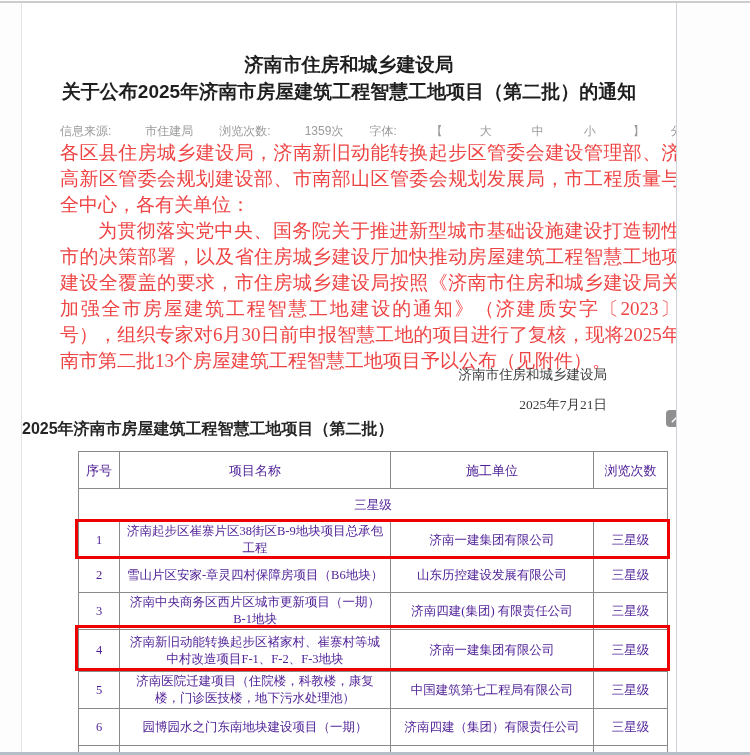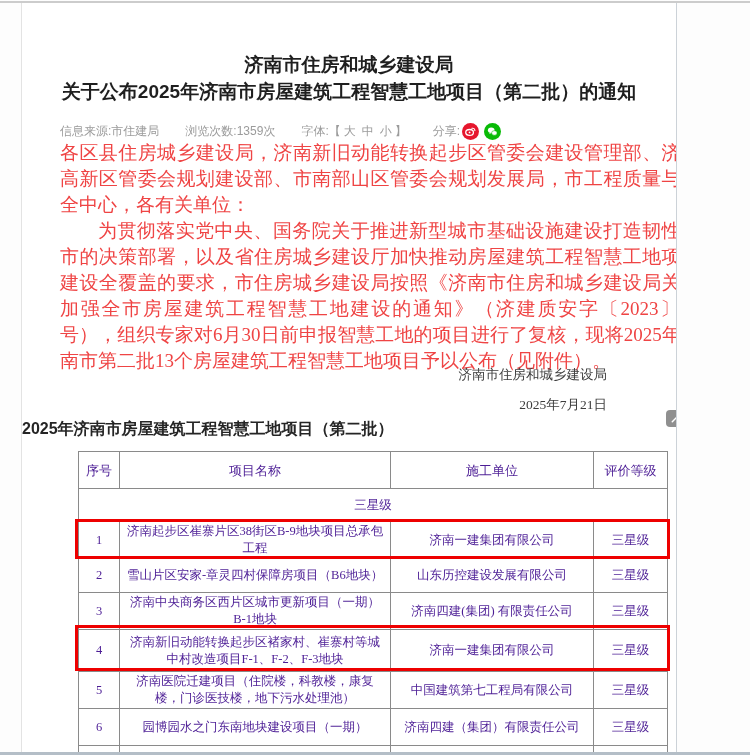--- a/index.html
+++ b/index.html
@@ -19,21 +19,21 @@
     position:absolute; top:48px; left:0; right:0; text-align:center;
     font-family:"Liberation Sans","DejaVu Sans",sans-serif; font-weight:bold;
     font-size:19px; line-height:27px; color:#1f1f1f;
   }
   
   .meta {
     position:absolute; top:118px; left:38px; right:30px; height:20px;
     font-family:"Liberation Sans","DejaVu Sans",sans-serif;
     font-size:12px; color:#9b9b9b; display:flex; align-items:center;
   }
-  .meta .group { margin-right:26px; display:flex; align-items:center; white-space:nowrap; }
+  .meta .group { margin-right:26px; display:flex; align-items:center; white-space:nowrap;gap:34px; }
   .meta .fontbtn { cursor:pointer; margin:0 3px; }
   .share-icons { display:flex; align-items:center; gap:5px; margin-left:2px; }
   .circle-icon { width:17px; height:17px; border-radius:50%; display:inline-flex; align-items:center; justify-content:center; cursor:pointer; }
   
   .doc-body {
     position:absolute; top:137px; left:38px; width:640px;
     font-size:19px; line-height:26px; color:#ef4444; text-align:justify;
   }
   .doc-body p.indent { text-indent:2em; }
   .attach-line { margin-top:15px; text-indent:2em; }
@@ -143,21 +143,21 @@
           <col style="width:41px">
           <col style="width:271px">
           <col style="width:203px">
           <col style="width:74px">
         </colgroup>
       <tbody>
           <tr class="hdr">
         <th>序号</th>
         <th>项目名称</th>
         <th>施工单位</th>
-        <th>评价等级</th>
+        <th>浏览次数</th>
       </tr>
       <tr class="section">
         <td colspan="4">三星级</td>
       </tr>
       <tr class="r1">
         <td>1</td>
         <td>济南起步区崔寨片区38街区B-9地块项目总承包工程</td>
         <td>济南一建集团有限公司</td>
         <td>三星级</td>
       </tr>

